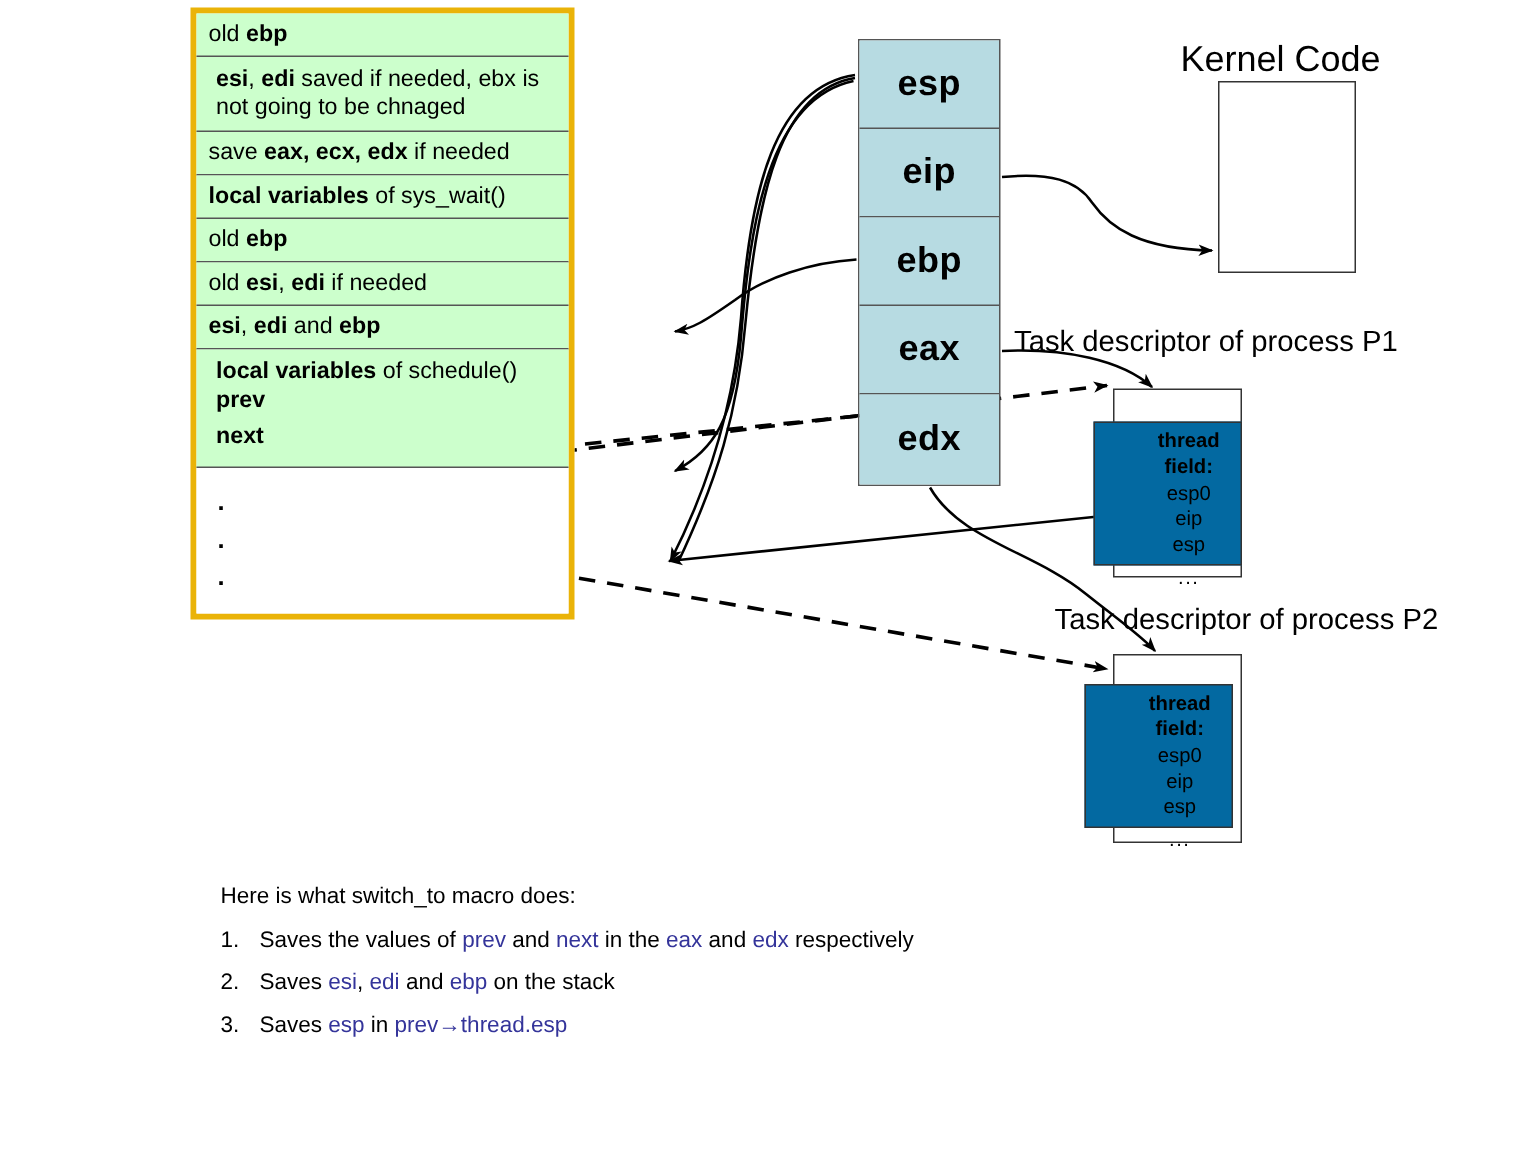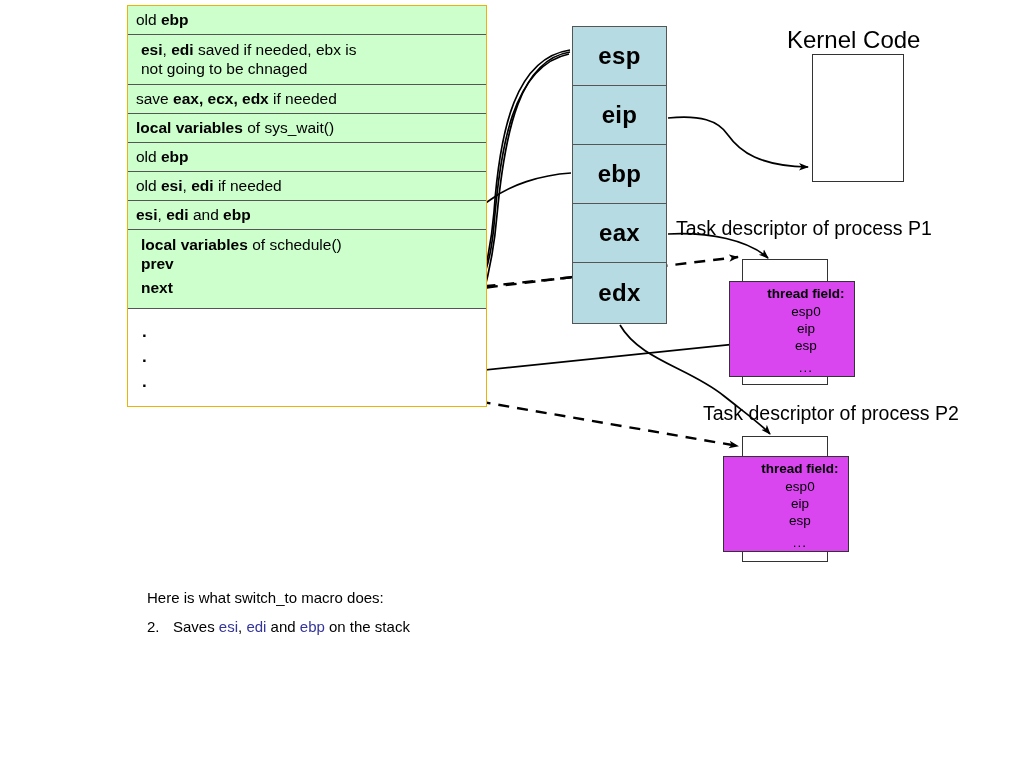--- a/index.html
+++ b/index.html
@@ -14,22 +14,22 @@
   }
   #canvas{position:absolute;left:0;top:0;width:1024px;height:768px;}
 
   
   #arrows{position:absolute;left:0;top:0;width:1024px;height:768px;pointer-events:none;}
 
   
   .stack{
     position:absolute;
     left:127px;top:5px;
-    width:360px;
-    border:1px solid #eab308;
+    width:256px;
+    border:4px solid #eab308;
     box-sizing:border-box;
     background:#ffffff;
   }
   .stack-row{
     border-bottom:1px solid #555;
     background:#ccffcc;
     box-sizing:border-box;
     padding:4px 8px 5px 8px;
     font-size:15.5px;
     line-height:19px;
@@ -86,22 +86,22 @@
   }
   .td-outer{
     position:absolute;
     width:86px;height:126px;
     border:1px solid #333;
     background:#fff;
     box-sizing:border-box;
   }
   .td-inner{
     position:absolute;
-    width:126px;height:96px;
-    background:#d946ef;
+    width:99px;height:96px;
+    background:#0369a1;
     border:1px solid #333;
     box-sizing:border-box;
     text-align:center;
     font-size:13.5px;
     line-height:17px;
     padding-top:3px;
     padding-left:28px;
   }
   .td-inner .hdr{font-weight:bold;font-size:13.5px;display:block;margin-bottom:1px;}
   .td-inner .fld{display:block;}
@@ -197,17 +197,23 @@
     <span class="hdr">thread field:</span>
     <span class="fld">esp0</span>
     <span class="fld">eip</span>
     <span class="fld">esp</span>
     <span class="dots">...</span>
   </div>
 
   <div class="caption">
     <span class="cap-line">Here is what switch_to macro does:</span>
     <span class="cap-line">
+      <span class="num">1.</span><span>Saves the values of <span class="blue">prev</span> and <span class="blue">next</span> in the <span class="blue">eax</span> and <span class="blue">edx</span> respectively</span>
+    </span>
+    <span class="cap-line">
       <span class="num">2.</span><span>Saves <span class="blue">esi</span>, <span class="blue">edi</span> and <span class="blue">ebp</span> on the stack</span>
     </span>
+    <span class="cap-line">
+      <span class="num">3.</span><span>Saves <span class="blue">esp</span> in <span class="blue">prev→thread.esp</span></span>
+    </span>
   </div>
 
 </div>
 
 </body></html>

